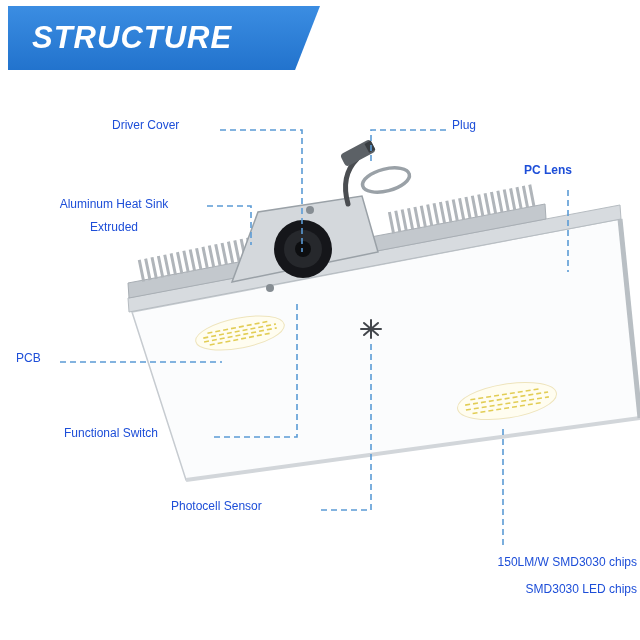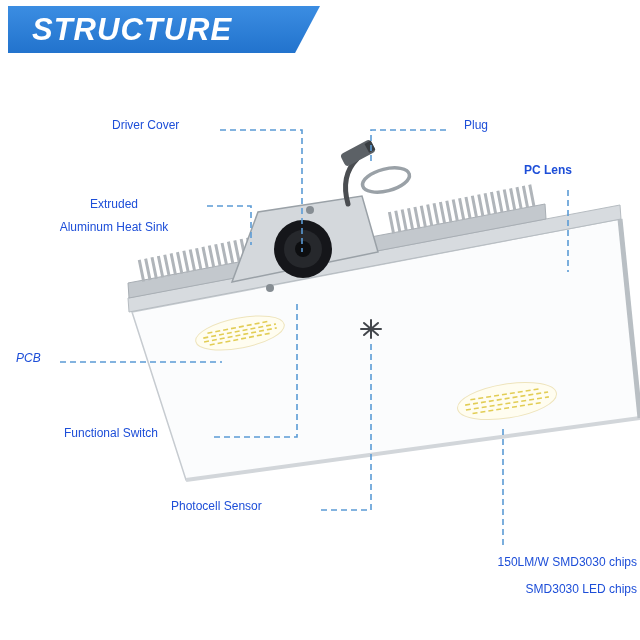--- a/index.html
+++ b/index.html
@@ -2,34 +2,34 @@
 <html><head>
 <meta charset="utf-8">
 <style>
   html,body{margin:0;padding:0;background:#ffffff;}
   .canvas{
     position:relative;width:640px;height:640px;background:#ffffff;
     font-family:"Liberation Sans",sans-serif;overflow:hidden;
   }
   svg.scene{position:absolute;left:0;top:0;}
   .banner{
-    position:absolute;left:8px;top:6px;width:312px;height:47px;
+    position:absolute;left:8px;top:6px;width:312px;height:64px;
     background:linear-gradient(180deg,#3b8de2,#2273cd);
     clip-path:polygon(0 0,100% 0,92% 100%,0 100%);
     display:flex;align-items:center;padding-left:24px;box-sizing:border-box;
   }
   .banner-text{
     color:#ffffff;font-size:31px;font-weight:800;font-style:italic;letter-spacing:1px;
   }
   .label{position:absolute;color:#1d4ed8;font-size:12px;white-space:nowrap;}
   .label-driver-cover{left:112px;top:118px;}
-  .label-plug{left:452px;top:118px;margin-left:12px;}
+  .label-plug{left:452px;top:118px;}
   .label-pc-lens{left:524px;top:163px;font-weight:bold;}
   .label-heat-sink{left:10px;top:193px;width:208px;text-align:center;line-height:23px;}
-  .label-pcb{left:16px;top:351px;font-style:italic;}
+  .label-pcb{left:16px;top:351px;}
   .label-functional-switch{left:64px;top:426px;}
   .label-photocell{left:171px;top:499px;}
   .label-led-chips{left:375px;top:549px;width:262px;text-align:right;line-height:27px;}
 </style>
 </head>
 <body>
 
 <div class="canvas">
 
   <svg class="scene" width="640" height="640" viewBox="0 0 640 640">
@@ -104,22 +104,22 @@
     <span class="banner-text">STRUCTURE</span>
   </div>
 
   <div class="label label-driver-cover">Driver Cover</div>
 
   <div class="label label-plug">Plug</div>
 
   <div class="label label-pc-lens">PC Lens</div>
 
   <div class="label label-heat-sink">
+    <div>Aluminum Heat Sink</div>
     <div>Extruded</div>
-    <div>Aluminum Heat Sink</div>
   </div>
 
   <div class="label label-pcb">PCB</div>
 
   <div class="label label-functional-switch">Functional Switch</div>
 
   <div class="label label-photocell">Photocell Sensor</div>
 
   <div class="label label-led-chips">
     <div>150LM/W SMD3030 chips</div>

